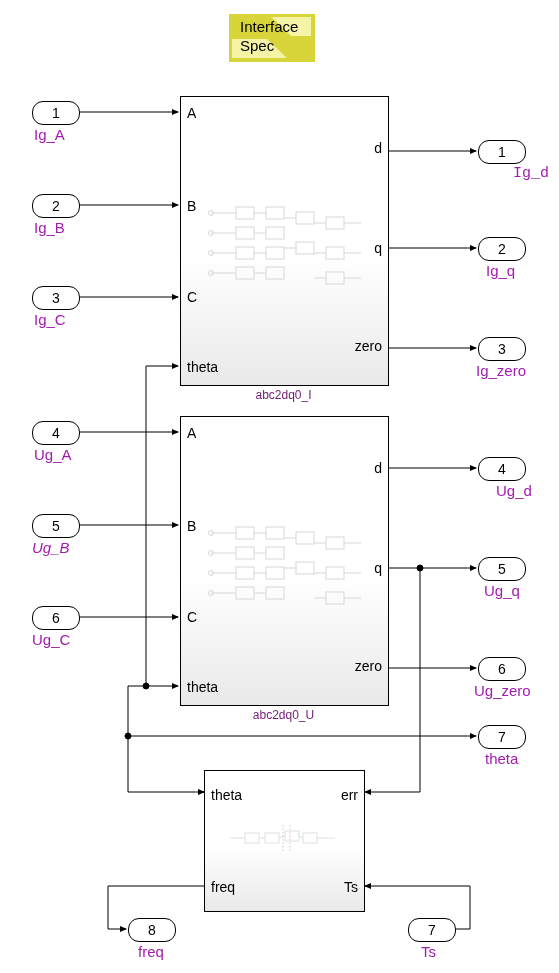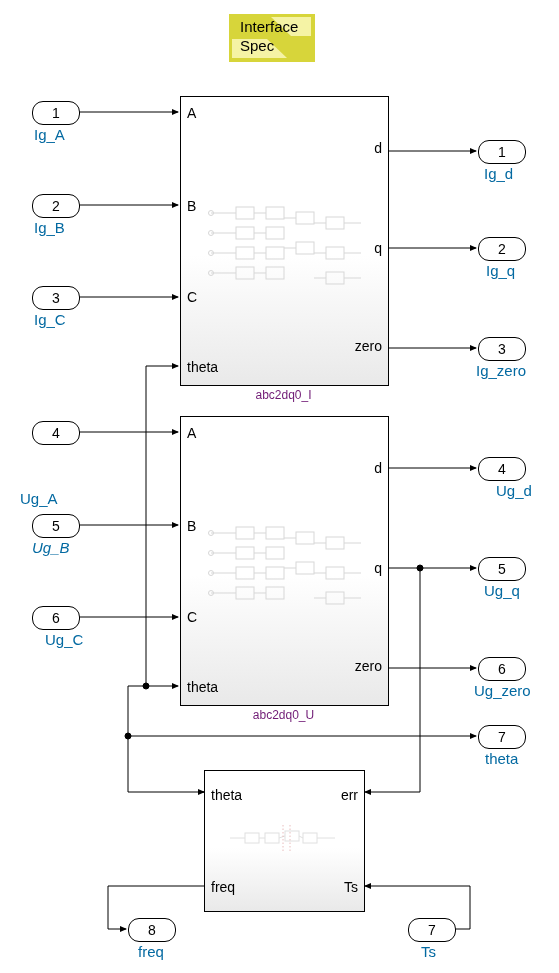--- a/index.html
+++ b/index.html
@@ -1,19 +1,19 @@
 <!DOCTYPE html>
 <html><head>
 <meta charset="utf-8">
 <style>
   html,body{margin:0;padding:0;background:#fff;font-family:Arial,Helvetica,sans-serif;}
   .canvas{position:relative;width:559px;height:973px;background:#fff;}
   svg{position:absolute;top:0;left:0;}
   .port{position:absolute;width:46px;height:22px;border:1px solid #000;border-radius:11px;background:#fff;display:flex;align-items:center;justify-content:center;font-size:14px;}
-  .port-label{position:absolute;font-size:15px;color:#0369a1;}
+  .port-label{position:absolute;font-size:15px;color:#a21caf;}
   .block{position:absolute;border:1px solid #000;background:linear-gradient(to bottom,#fff 55%,#e9e9e9 100%);}
   .block-title{position:absolute;font-size:12px;color:#701a75;text-align:center;}
   .block-port{position:absolute;font-size:14px;color:#000;}
   .interface{position:absolute;background:#d7d53a;display:flex;align-items:flex-start;justify-content:flex-start;padding:4px 11px;font-size:15px;line-height:1.25;color:#000;box-sizing:border-box;}
 </style>
 </head>
 <body>
 <div class="canvas">
 
 <div class="interface" style="left:229px;top:14px;width:86px;height:48px;">
@@ -159,41 +159,41 @@
 <div class="port-label" style="left:34px;top:219px;">Ig_B</div>
 
 <div class="port" style="left:32px;top:286px;">
       <span>3</span>
     </div>
 <div class="port-label" style="left:34px;top:311px;">Ig_C</div>
 
 <div class="port" style="left:32px;top:421px;">
       <span>4</span>
     </div>
-<div class="port-label" style="left:20px;top:446px;margin-top:44px;">Ug_A</div>
+<div class="port-label" style="left:34px;top:446px;">Ug_A</div>
 
 <div class="port" style="left:32px;top:514px;">
       <span>5</span>
     </div>
 <div class="port-label" style="left:32px;top:539px;font-style:italic;">Ug_B</div>
 
 <div class="port" style="left:32px;top:606px;">
       <span>6</span>
     </div>
-<div class="port-label" style="left:45px;top:631px;">Ug_C</div>
+<div class="port-label" style="left:32px;top:631px;">Ug_C</div>
 
 <div class="port" style="left:408px;top:918px;">
       <span>7</span>
     </div>
 <div class="port-label" style="left:421px;top:943px;">Ts</div>
 
 <div class="port" style="left:478px;top:140px;">
       <span>1</span>
     </div>
-<div class="port-label" style="left:484px;top:165px;">Ig_d</div>
+<div class="port-label" style="left:513px;top:165px;font-family:Liberation Mono, monospace;">Ig_d</div>
 
 <div class="port" style="left:478px;top:237px;">
       <span>2</span>
     </div>
 <div class="port-label" style="left:486px;top:262px;">Ig_q</div>
 
 <div class="port" style="left:478px;top:337px;">
       <span>3</span>
     </div>
 <div class="port-label" style="left:476px;top:362px;">Ig_zero</div>

